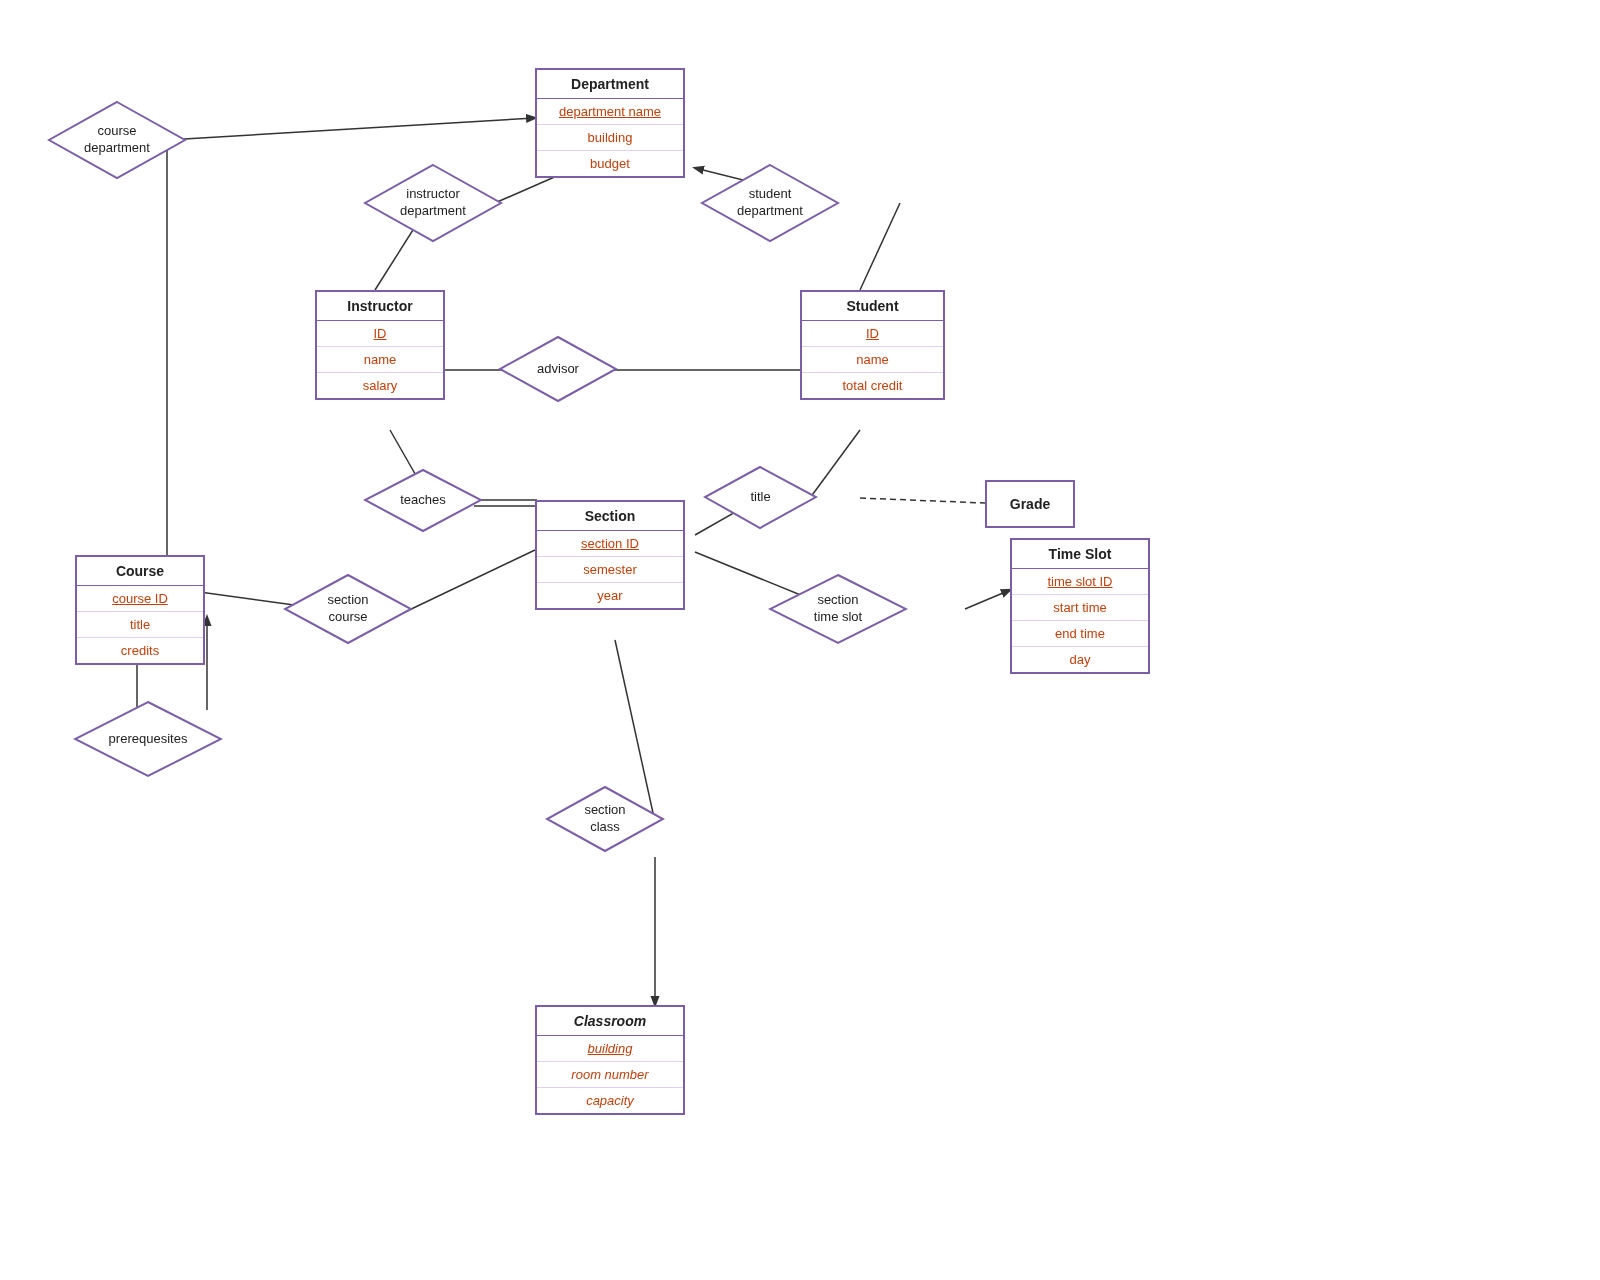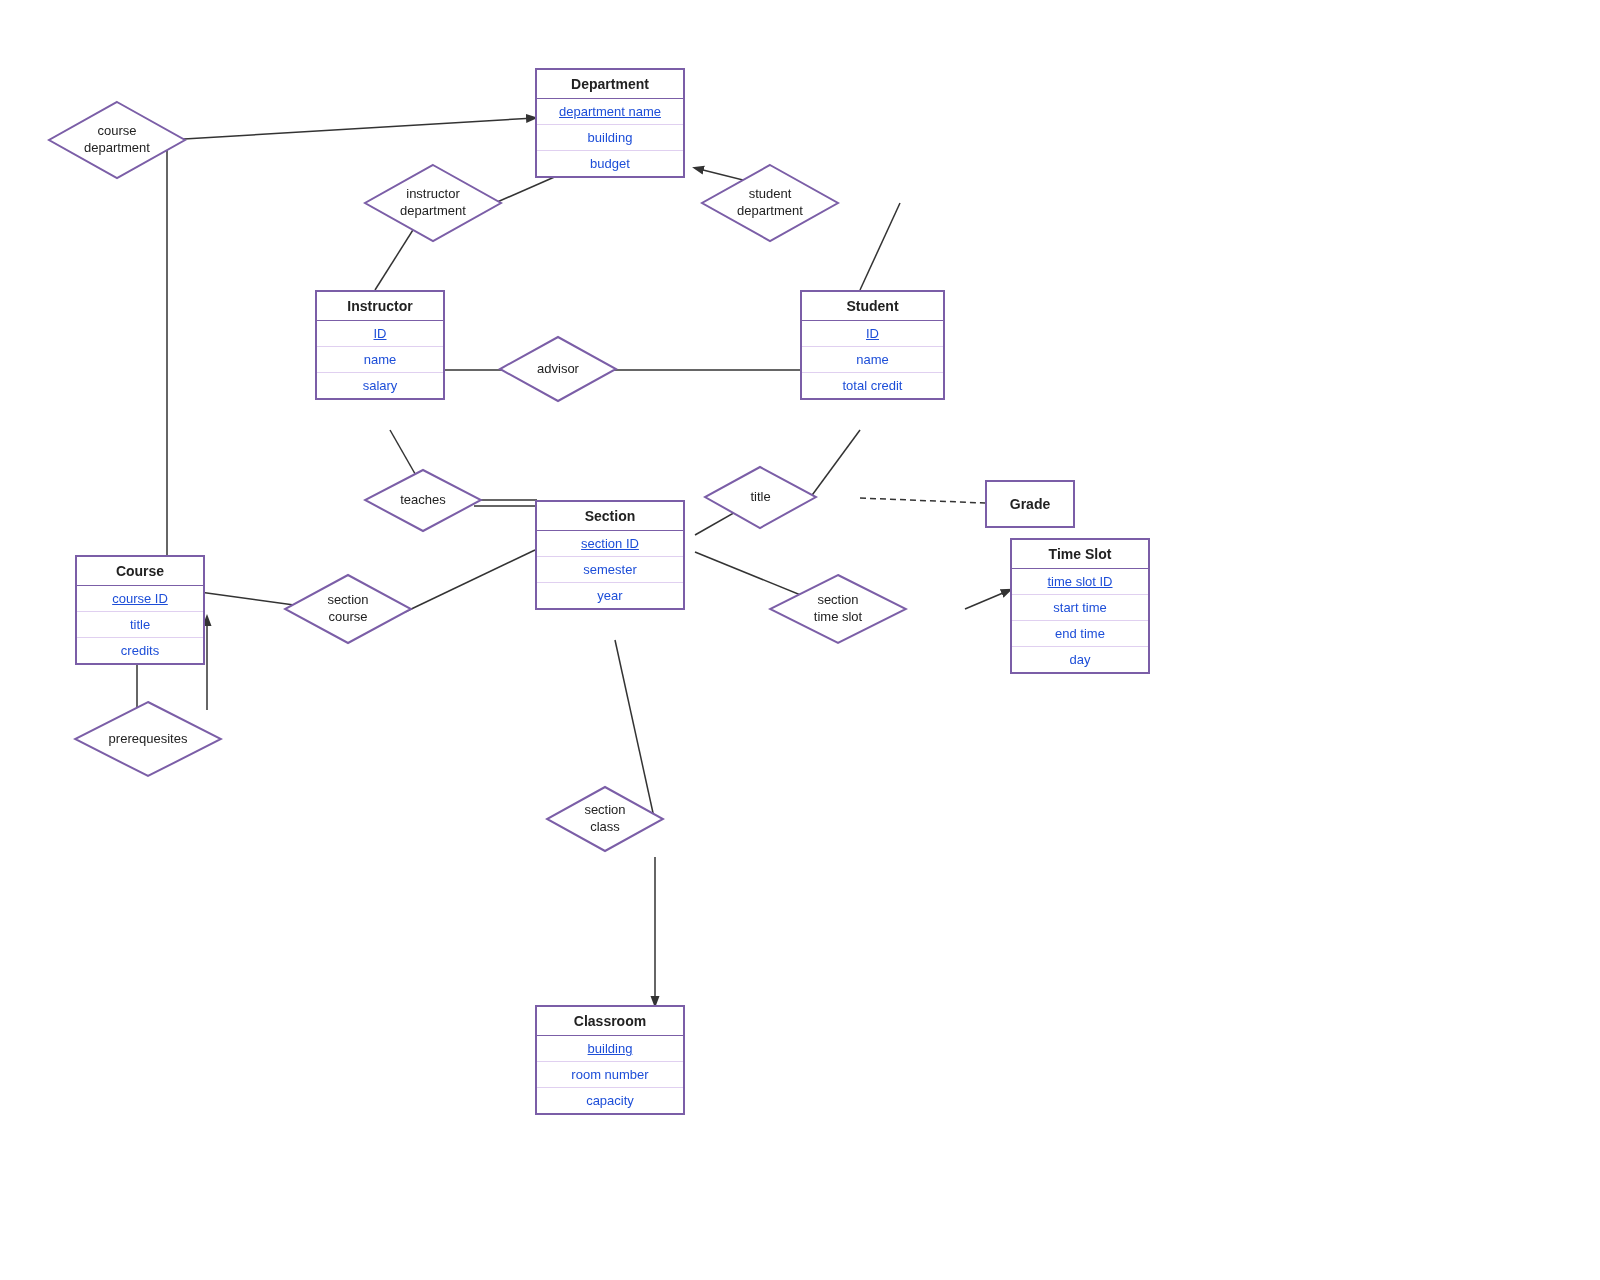--- a/index.html
+++ b/index.html
@@ -30,21 +30,21 @@
       padding: 6px 10px;
       font-weight: bold;
       font-size: 14px;
       color: #222;
       border-bottom: 1px solid #7b5ea7;
     }
     .entity .entity-attr {
       padding: 5px 12px;
       border-bottom: 1px solid #e0d0f0;
       font-size: 13px;
-      color: #1d4ed8;
+      color: #c2410c;
     }
     .entity .entity-attr:last-child {
       border-bottom: none;
     }
     .entity .entity-attr.pk {
       text-decoration: underline;
     }
     
     .diamond-wrap {
       position: absolute;
@@ -176,21 +176,21 @@
   </div>
 
   <div class="entity" style="left:1010px; top:538px; width:140px;">
     <div class="entity-title">Time Slot</div>
     <div class="entity-attr pk">time slot ID</div>
     <div class="entity-attr">start time</div>
     <div class="entity-attr">end time</div>
     <div class="entity-attr">day</div>
   </div>
 
-  <div class="entity" style="left:535px; top:1005px; width:150px;">
+  <div class="entity" style="left:535px; top:1005px; width:150px;font-style:italic;">
     <div class="entity-title">Classroom</div>
     <div class="entity-attr pk">building</div>
     <div class="entity-attr">room number</div>
     <div class="entity-attr">capacity</div>
   </div>
 
   <div class="entity" style="left:985px; top:480px; width:90px; padding:8px 1px;">
     <div class="entity-title" style="border-bottom:none;">Grade</div>
   </div>
 

